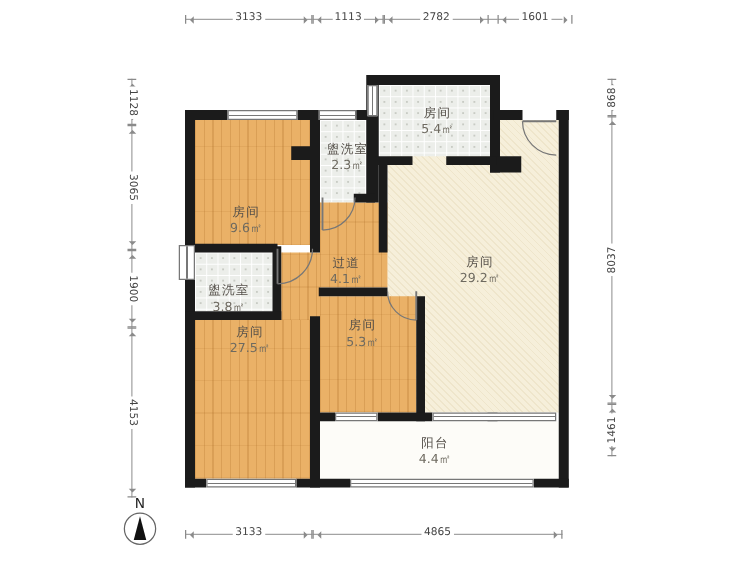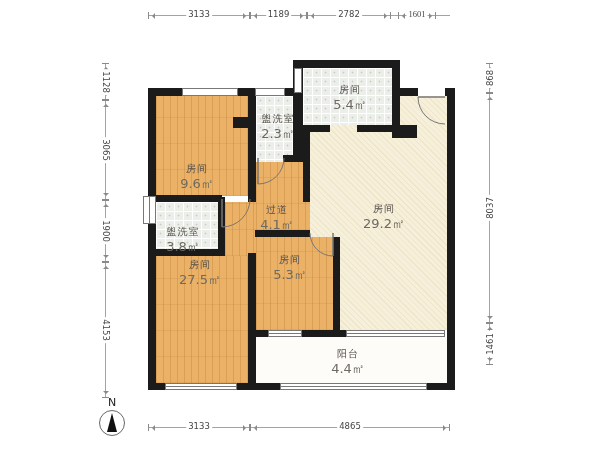--- a/index.html
+++ b/index.html
@@ -29,21 +29,21 @@
   }
   .floor-balcony{background-color:#fdfcf8;}
   
   .wall{position:absolute;background:#1b1b1b;}
   .window{position:absolute;background:#ffffff;border:1px solid #777;box-sizing:border-box;}
   .win-h{background-image:linear-gradient(to bottom, transparent 44%, #777 44%, #777 58%, transparent 58%);}
   .win-v{background-image:linear-gradient(to right, transparent 44%, #777 44%, #777 58%, transparent 58%);}
   
   .room-label{position:absolute;transform:translate(-50%,-50%);text-align:center;color:#55504a;line-height:1.25;white-space:nowrap;}
   .room-name{font-size:10px;letter-spacing:1px;}
-  .room-area{font-size:13px;color:#6e6a60;}
+  .room-area{font-size:10px;color:#6e6a60;}
   
   .dim-seg{position:absolute;}
   .dim-line{position:absolute;background:#a3a3a3;}
   .dim-tick{position:absolute;background:#8a8a8a;}
   .dim-label{position:absolute;font-size:8.5px;color:#444;background:#fff;padding:0 2px;white-space:nowrap;}
   .arr{position:absolute;width:0;height:0;border:3px solid transparent;}
   
   .compass{position:absolute;left:96px;top:396px;width:32px;text-align:center;}
   .compass-n{font-size:11px;color:#222;}
   .compass-circle{position:relative;margin:1px auto 0;width:26px;height:26px;border:1px solid #666;border-radius:50%;box-sizing:border-box;}
@@ -162,31 +162,31 @@
         <div class="arr" style="left: 1px; top: 1.5px; border-right-color: rgb(138, 138, 138);"></div>
         <div class="arr" style="right: 1px; top: 1.5px; border-left-color: rgb(138, 138, 138);"></div>
         <div class="dim-label" style="left: 50%; top: -2px; transform: translateX(-50%);">3133</div>
       </div>
       <div class="dim-seg" style="left: 250px; top: 11px; width: 57px; height: 10px;">
         <div class="dim-line" style="left: 0px; top: 4px; width: 57px; height: 1px;"></div>
         <div class="dim-tick" style="left: 0px; top: 1px; width: 1px; height: 7px;"></div>
         <div class="dim-tick" style="right: 0px; top: 1px; width: 1px; height: 7px;"></div>
         <div class="arr" style="left: 1px; top: 1.5px; border-right-color: rgb(138, 138, 138);"></div>
         <div class="arr" style="right: 1px; top: 1.5px; border-left-color: rgb(138, 138, 138);"></div>
-        <div class="dim-label" style="left: 50%; top: -2px; transform: translateX(-50%);">1189</div>
+        <div class="dim-label" style="left: 50%; top: -2px; transform: translateX(-50%);">1113</div>
       </div>
       <div class="dim-seg" style="left: 307px; top: 11px; width: 84px; height: 10px;">
         <div class="dim-line" style="left: 0px; top: 4px; width: 91px; height: 1px;"></div>
         <div class="dim-tick" style="left: 0px; top: 1px; width: 1px; height: 7px;"></div>
         <div class="dim-tick" style="right: 0px; top: 1px; width: 1px; height: 7px;"></div>
         <div class="arr" style="left: 1px; top: 1.5px; border-right-color: rgb(138, 138, 138);"></div>
         <div class="arr" style="right: 1px; top: 1.5px; border-left-color: rgb(138, 138, 138);"></div>
         <div class="dim-label" style="left: 50%; top: -2px; transform: translateX(-50%);">2782</div>
       </div>
-      <div class="dim-seg" style="left: 398px; top: 11px; width: 38px; height: 10px; font-family: Liberation Serif, serif;">
+      <div class="dim-seg" style="left: 398px; top: 11px; width: 60px; height: 10px;">
         <div class="dim-line" style="left: 0px; top: 4px; width: 52px; height: 1px;"></div>
         <div class="dim-tick" style="left: 0px; top: 1px; width: 1px; height: 7px;"></div>
         <div class="dim-tick" style="right: 0px; top: 1px; width: 1px; height: 7px;"></div>
         <div class="arr" style="left: 1px; top: 1.5px; border-right-color: rgb(138, 138, 138);"></div>
         <div class="arr" style="right: 1px; top: 1.5px; border-left-color: rgb(138, 138, 138);"></div>
         <div class="dim-label" style="left: 50%; top: -2px; transform: translateX(-50%);">1601</div>
       </div>
       <div class="dim-seg" style="left: 148px; top: 423px; width: 102px; height: 10px;">
         <div class="dim-line" style="left: 0px; top: 4px; width: 102px; height: 1px;"></div>
         <div class="dim-tick" style="left: 0px; top: 1px; width: 1px; height: 7px;"></div>

